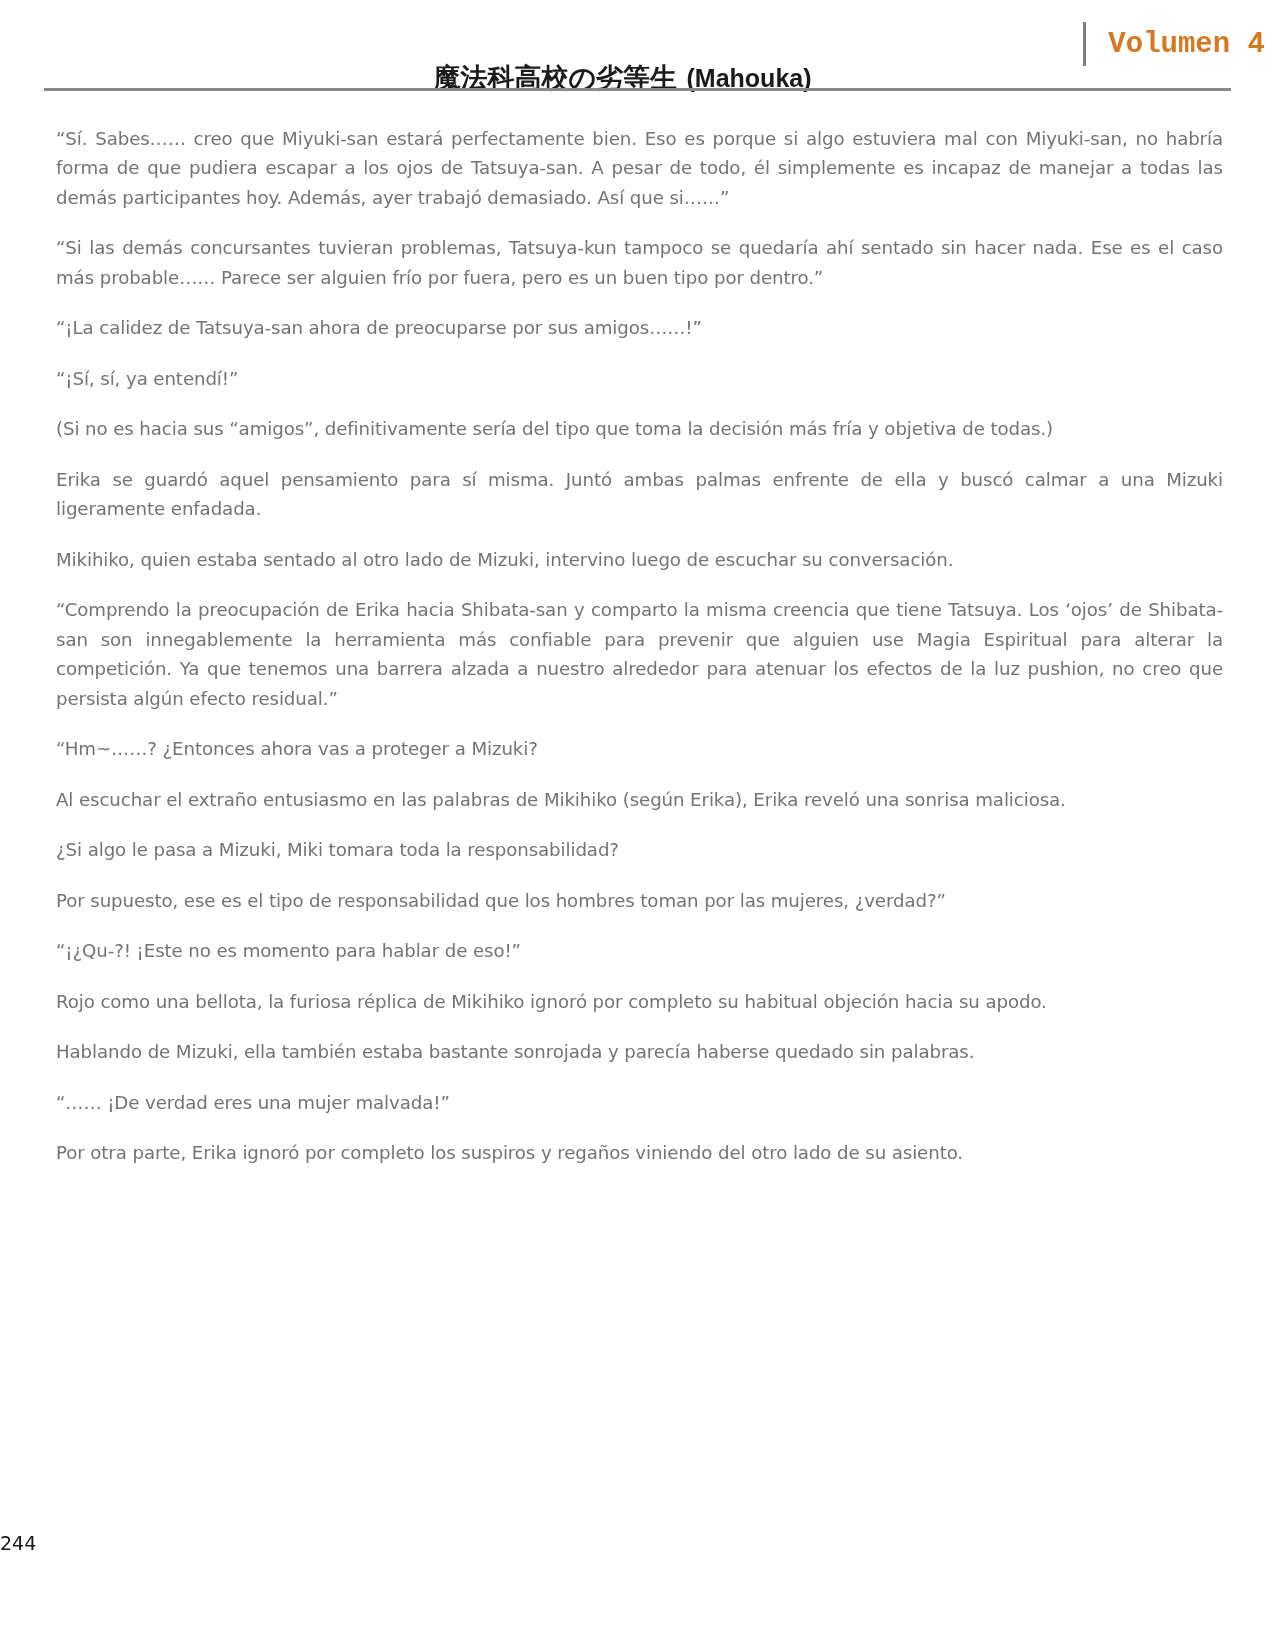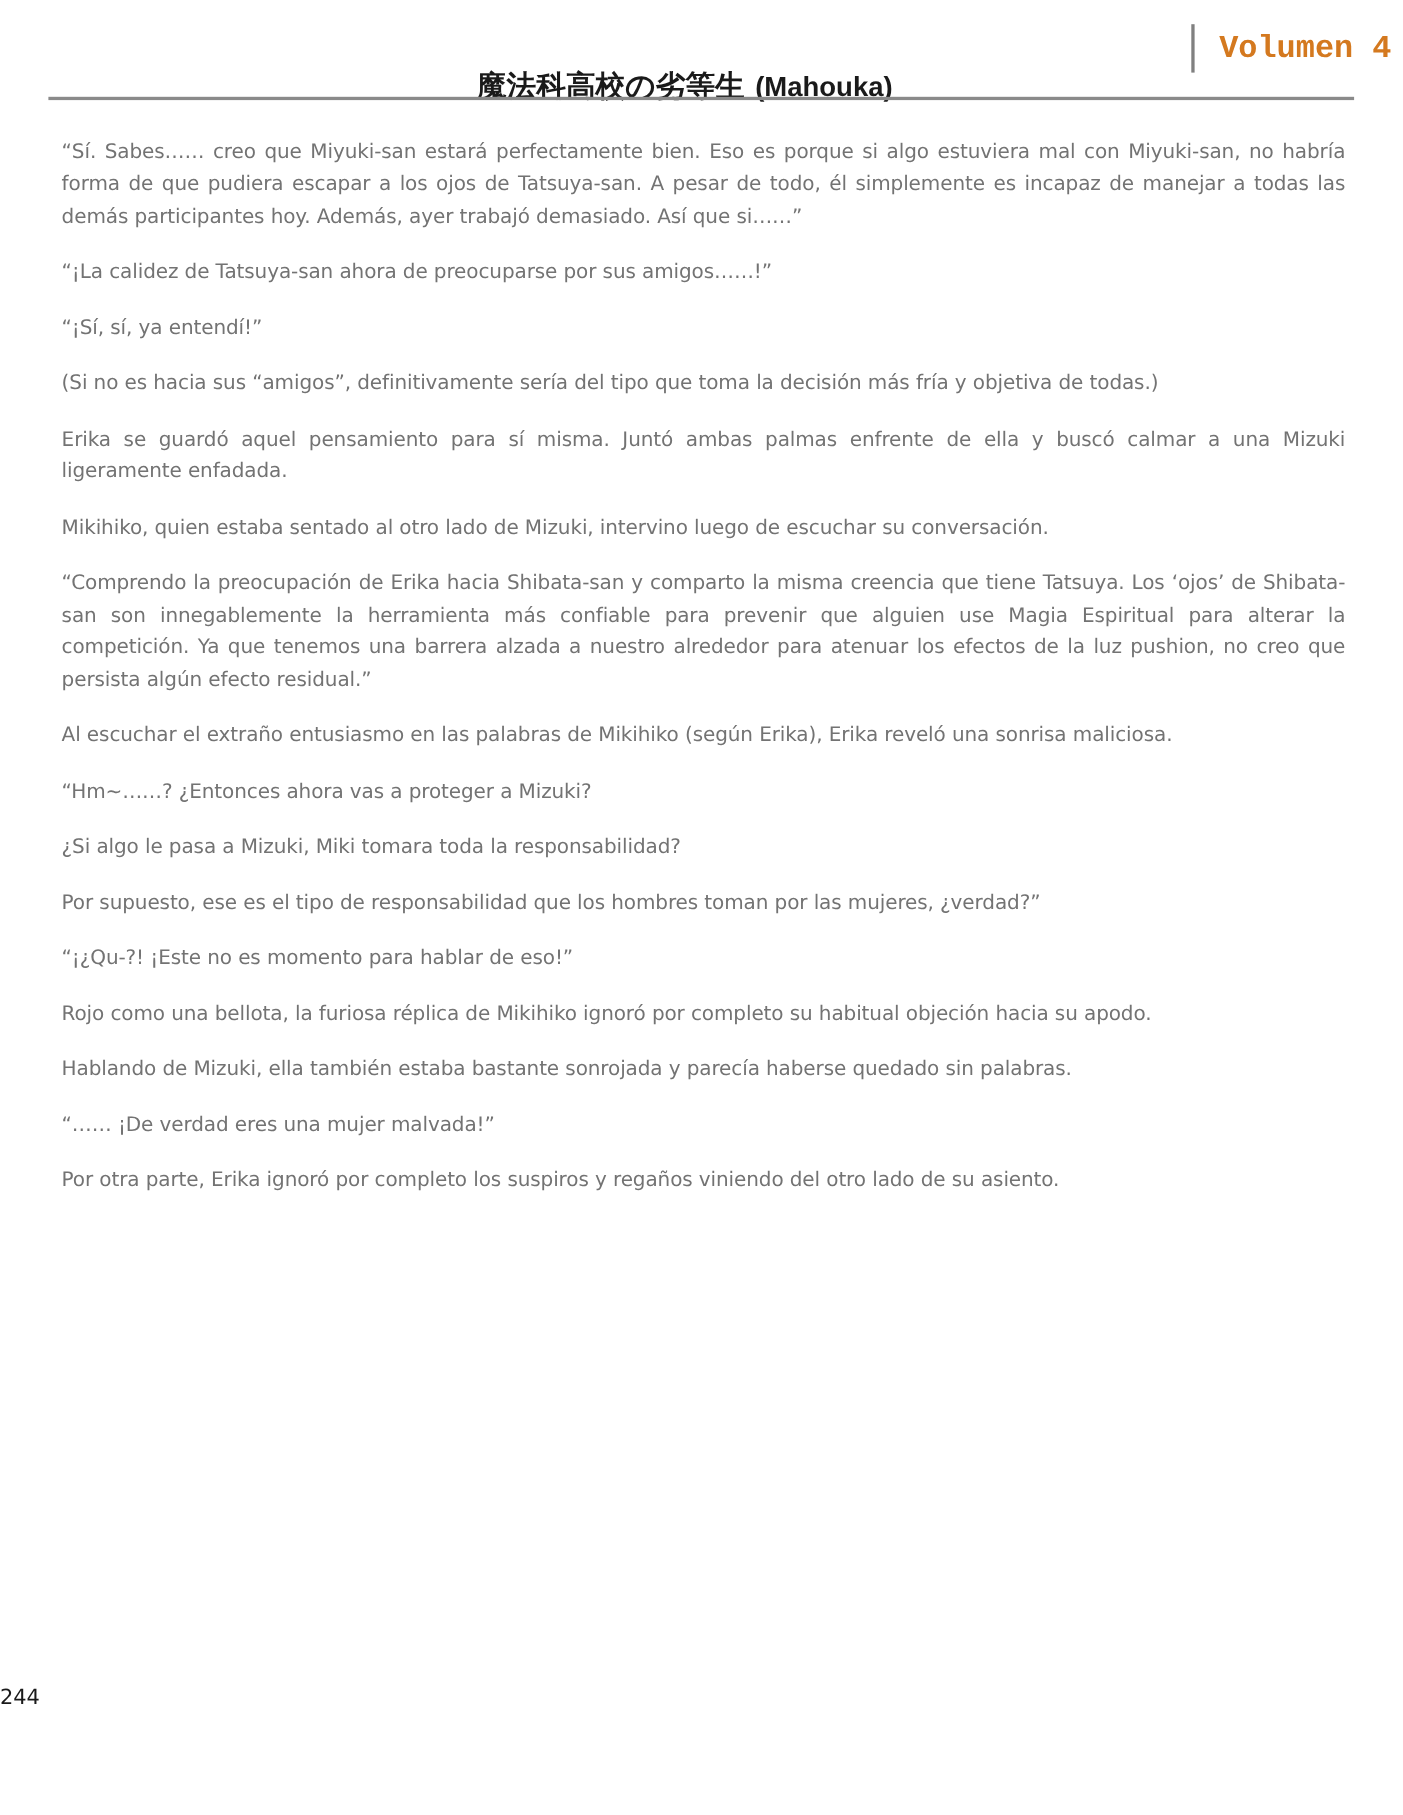--- a/index.html
+++ b/index.html
@@ -127,28 +127,29 @@
     </div>
     <div class="header-volume-wrap">
       <div class="header-rule-v"></div>
       <div class="header-volume">Volumen 4</div>
     </div>
     <div class="header-rule"></div>
   </div>
 
   <div class="content">
     <p class="para">“Sí. Sabes…… creo que Miyuki-san estará perfectamente bien. Eso es porque si algo estuviera mal con Miyuki-san, no habría forma de que pudiera escapar a los ojos de Tatsuya-san. A pesar de todo, él simplemente es incapaz de manejar a todas las demás participantes hoy. Además, ayer trabajó demasiado. Así que si……”</p>
+    <p class="para">“Si las demás concursantes tuvieran problemas, Tatsuya-kun tampoco se quedaría ahí sentado sin hacer nada. Ese es el caso más probable…… Parece ser alguien frío por fuera, pero es un buen tipo por dentro.”</p>
     <p class="para">“¡La calidez de Tatsuya-san ahora de preocuparse por sus amigos……!”</p>
     <p class="para">“¡Sí, sí, ya entendí!”</p>
     <p class="para">(Si no es hacia sus “amigos”, definitivamente sería del tipo que toma la decisión más fría y objetiva de todas.)</p>
     <p class="para">Erika se guardó aquel pensamiento para sí misma. Juntó ambas palmas enfrente de ella y buscó calmar a una Mizuki ligeramente enfadada.</p>
     <p class="para">Mikihiko, quien estaba sentado al otro lado de Mizuki, intervino luego de escuchar su conversación.</p>
     <p class="para">“Comprendo la preocupación de Erika hacia Shibata-san y comparto la misma creencia que tiene Tatsuya. Los ‘ojos’ de Shibata-san son innegablemente la herramienta más confiable para prevenir que alguien use Magia Espiritual para alterar la competición. Ya que tenemos una barrera alzada a nuestro alrededor para atenuar los efectos de la luz pushion, no creo que persista algún efecto residual.”</p>
+    <p class="para">“Hm~……? ¿Entonces ahora vas a proteger a Mizuki?</p>
     <p class="para">Al escuchar el extraño entusiasmo en las palabras de Mikihiko (según Erika), Erika reveló una sonrisa maliciosa.</p>
-    <p class="para">“Hm~……? ¿Entonces ahora vas a proteger a Mizuki?</p>
     <p class="para">¿Si algo le pasa a Mizuki, Miki tomara toda la responsabilidad?</p>
     <p class="para">Por supuesto, ese es el tipo de responsabilidad que los hombres toman por las mujeres, ¿verdad?”</p>
     <p class="para">“¡¿Qu-?! ¡Este no es momento para hablar de eso!”</p>
     <p class="para">Rojo como una bellota, la furiosa réplica de Mikihiko ignoró por completo su habitual objeción hacia su apodo.</p>
     <p class="para">Hablando de Mizuki, ella también estaba bastante sonrojada y parecía haberse quedado sin palabras.</p>
     <p class="para">“…… ¡De verdad eres una mujer malvada!”</p>
     <p class="para">Por otra parte, Erika ignoró por completo los suspiros y regaños viniendo del otro lado de su asiento.</p>
   </div>
 
   <div class="footer">

